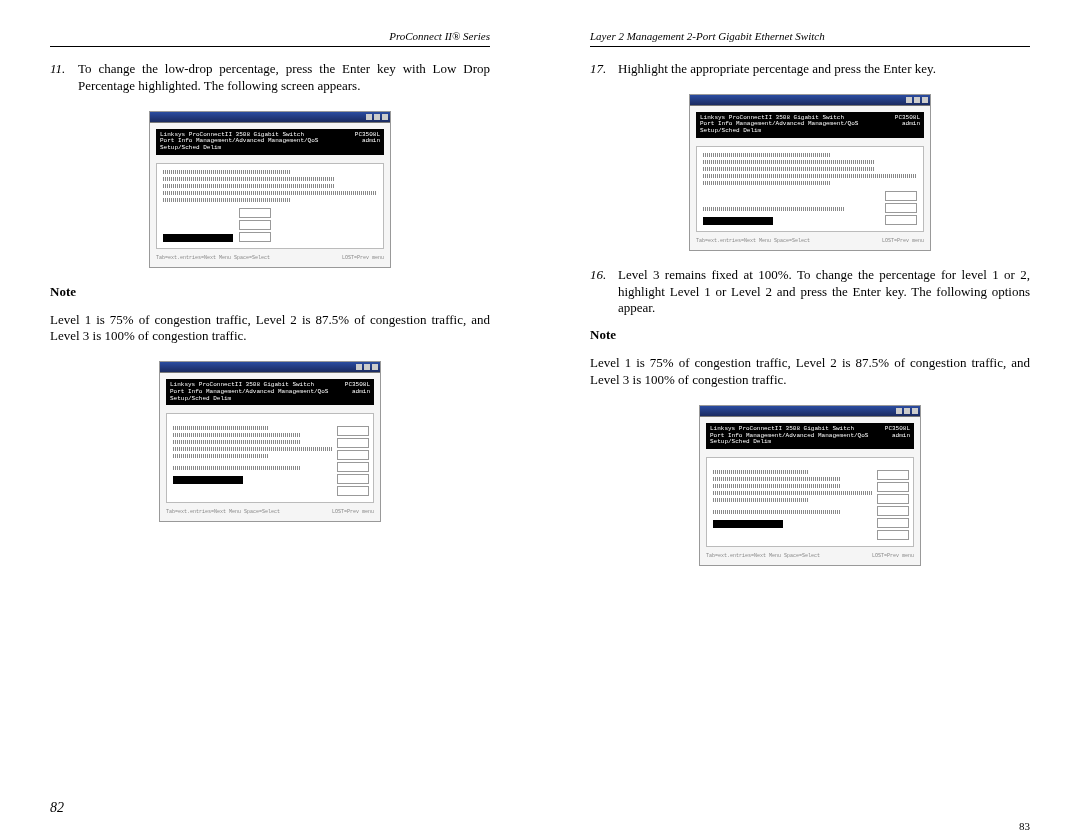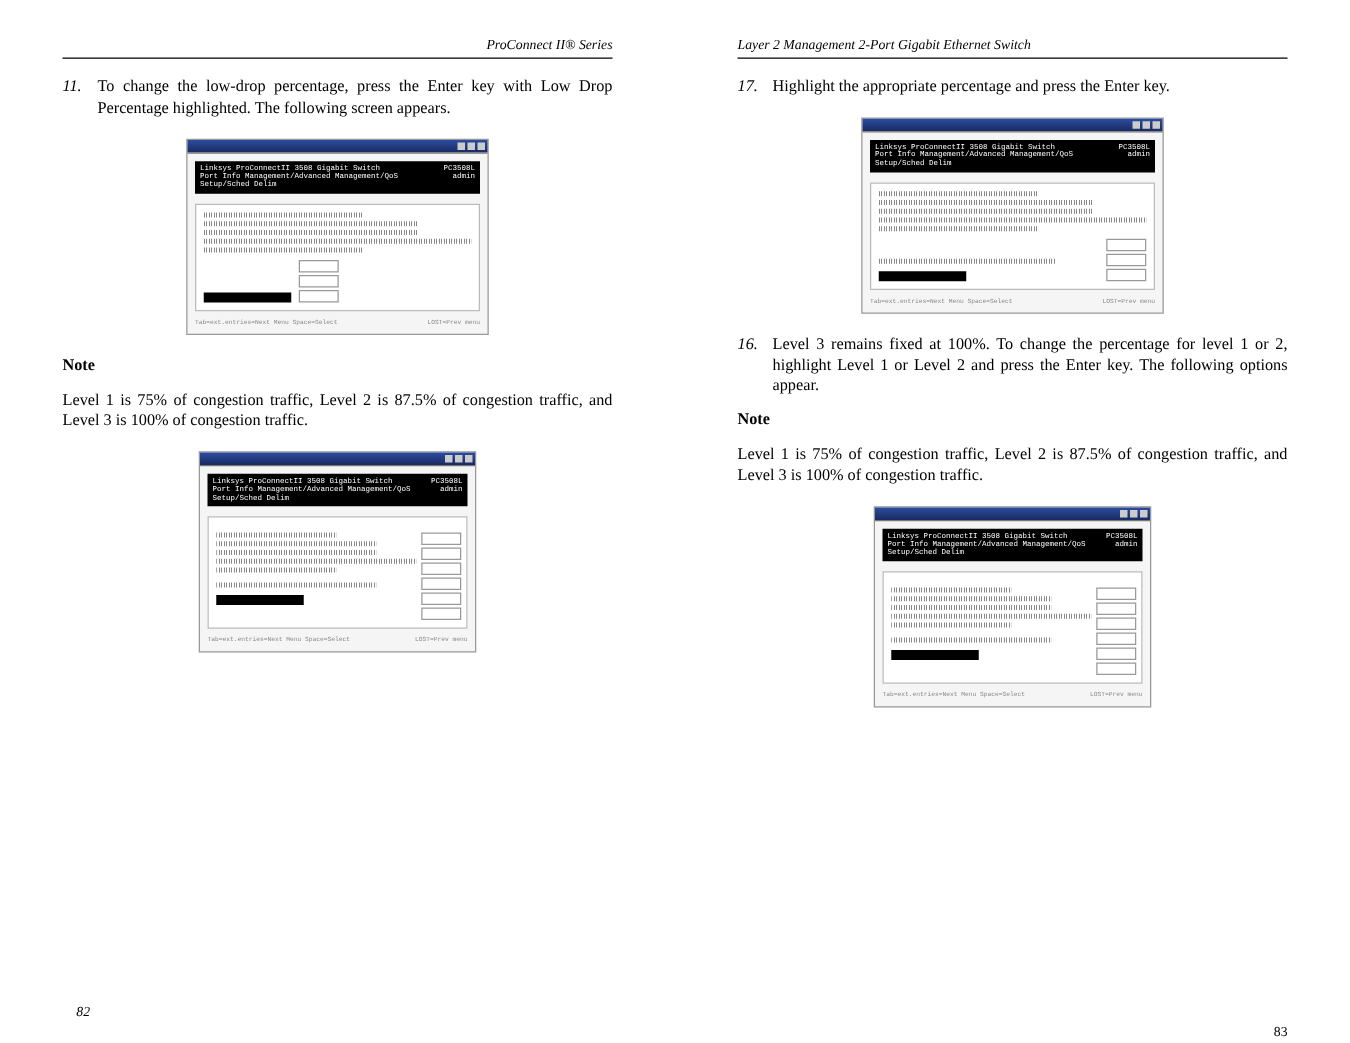--- a/index.html
+++ b/index.html
@@ -130,22 +130,22 @@
     font-weight: bold;
   }
   .note-body {
     text-align: justify;
     line-height: 1.3;
     margin-top: 12px;
   }
   .page-num-left {
     position: absolute;
     bottom: 18px;
-    left: 61px;
-    font-size: 11px;
+    left: 50px;
+    font-size: 14px;
     font-style: italic;
   }
   .page-num-right {
     position: absolute;
     bottom: 2px;
     right: 50px;
     font-size: 11px;
     font-family: Liberation Serif, serif;
   }
 </style>

